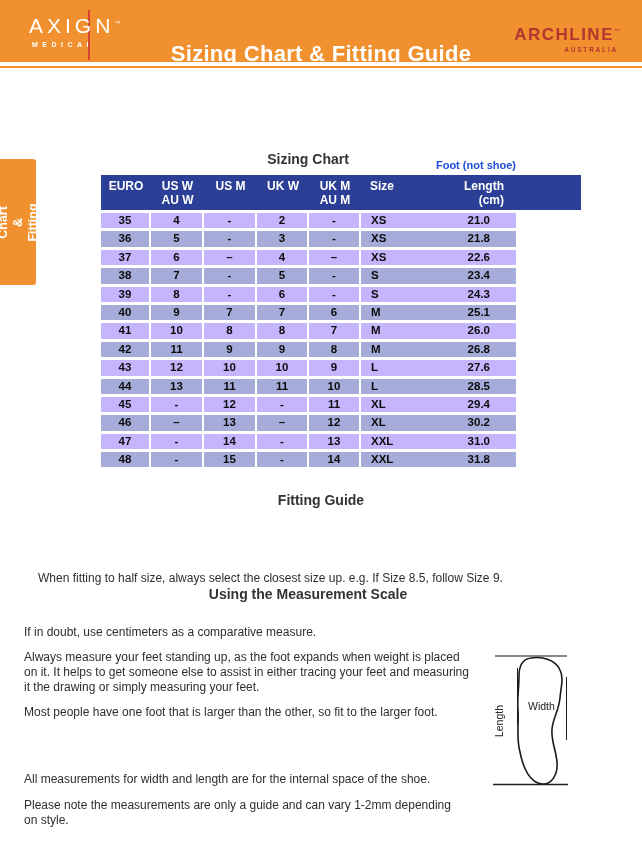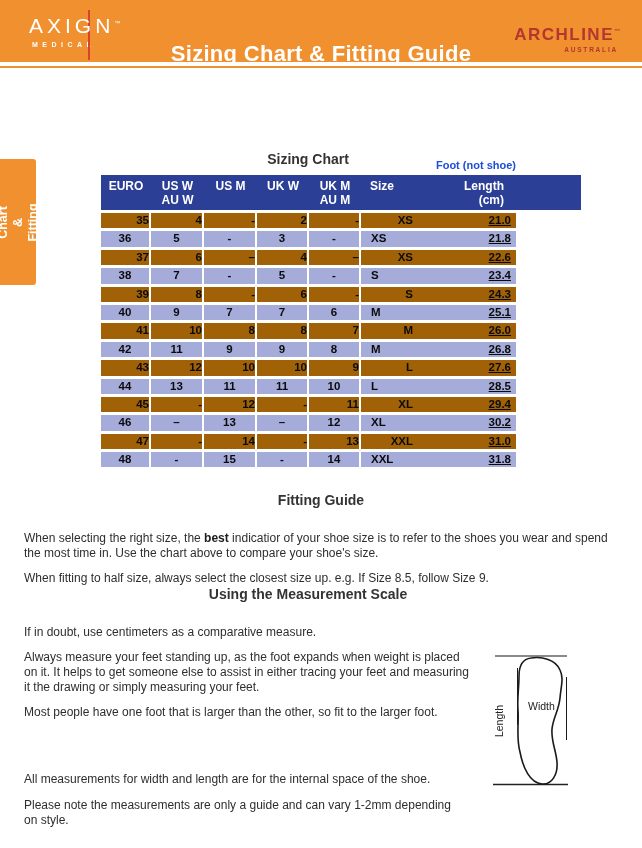--- a/index.html
+++ b/index.html
@@ -40,33 +40,33 @@
   .size-table{position:absolute;left:101px;top:175px;width:480px;}
   .thead{display:grid;grid-template-columns:50px 53px 53px 52px 52px 52px 103px;
          background:#2C3F97;height:35px;}
   .th{color:#fff;font-size:12px;font-weight:bold;line-height:14px;padding-top:4px;
       text-align:center;box-sizing:border-box;}
   .th.col5{text-align:left;padding-left:9px;}
   .th.col6{text-align:right;padding-right:12px;}
   .tbody{margin-top:3px;}
   .tr{display:grid;grid-template-columns:50px 53px 53px 52px 52px 52px 103px;
       height:15.4px;margin-bottom:3px;}
-  .tr.odd  .td{background:#a16207;text-align:right;}
+  .tr.odd  .td{background:#c4b5fd;}
   .tr.even .td{background:#A6ACD9;}
   .td{font-size:11.5px;font-weight:bold;color:#0b0b0b;line-height:15.4px;
       text-align:center;box-sizing:border-box;}
   .td.col0,.td.col1,.td.col2,.td.col3,.td.col4{border-right:2px solid #fff;}
   .td.col5{text-align:left;padding-left:10px;}
-  .td.col6{text-align:right;padding-right:5px;text-decoration:underline;}
+  .td.col6{text-align:right;padding-right:26px;}
 
   
   .para{position:absolute;left:24px;font-size:12px;line-height:15px;color:#2e2e2e;
         white-space:pre-line;}
   .p-fit1{top:519px;width:612px;}
-  .p-fit2{top:559px;width:560px;}
+  .p-fit2{top:559px;width:560px;margin-left:14px;}
   .p-m1{top:613px;width:480px;}
   .p-m2{top:638px;width:505px;}
   .p-m3{top:693px;width:500px;}
   .p-n1{top:760px;width:500px;}
   .p-n2{top:786px;width:470px;}
   .para b{font-weight:bold;color:#1c1c1c;}
 
   
   .diagram{position:absolute;left:486px;top:646px;width:150px;height:148px;}
 </style>
@@ -248,22 +248,20 @@
           <div class="td col2">15</div>
           <div class="td col3">-</div>
           <div class="td col4">14</div>
           <div class="td col5">XXL</div>
           <div class="td col6">31.8</div>
         </div>
       </div>
   </div>
 
   <div class="center-head fitting-title">Fitting Guide</div>
-  <p class="para p-fit1"><span>When selecting the right size, the </span><b>best</b><span> indicatior of your shoe size is to refer to the shoes you wear and spend
-the most time in. Use the chart above to compare your shoe's size.</span></p>
   <p class="para p-fit2">When fitting to half size, always select the closest size up. e.g. If Size 8.5, follow Size 9.</p>
 
   <div class="center-head measure-title">Using the Measurement Scale</div>
   <p class="para p-m1">If in doubt, use centimeters as a comparative measure.</p>
   <p class="para p-m2">Always measure your feet standing up, as the foot expands when weight is placed
 on it. It helps to get someone else to assist in either tracing your feet and measuring
 it the drawing or simply measuring your feet.</p>
   <p class="para p-m3">Most people have one foot that is larger than the other, so fit to the larger foot.</p>
   <p class="para p-n1">All measurements for width and length are for the internal space of the shoe.</p>
   <p class="para p-n2">Please note the measurements are only a guide and can vary 1-2mm depending

